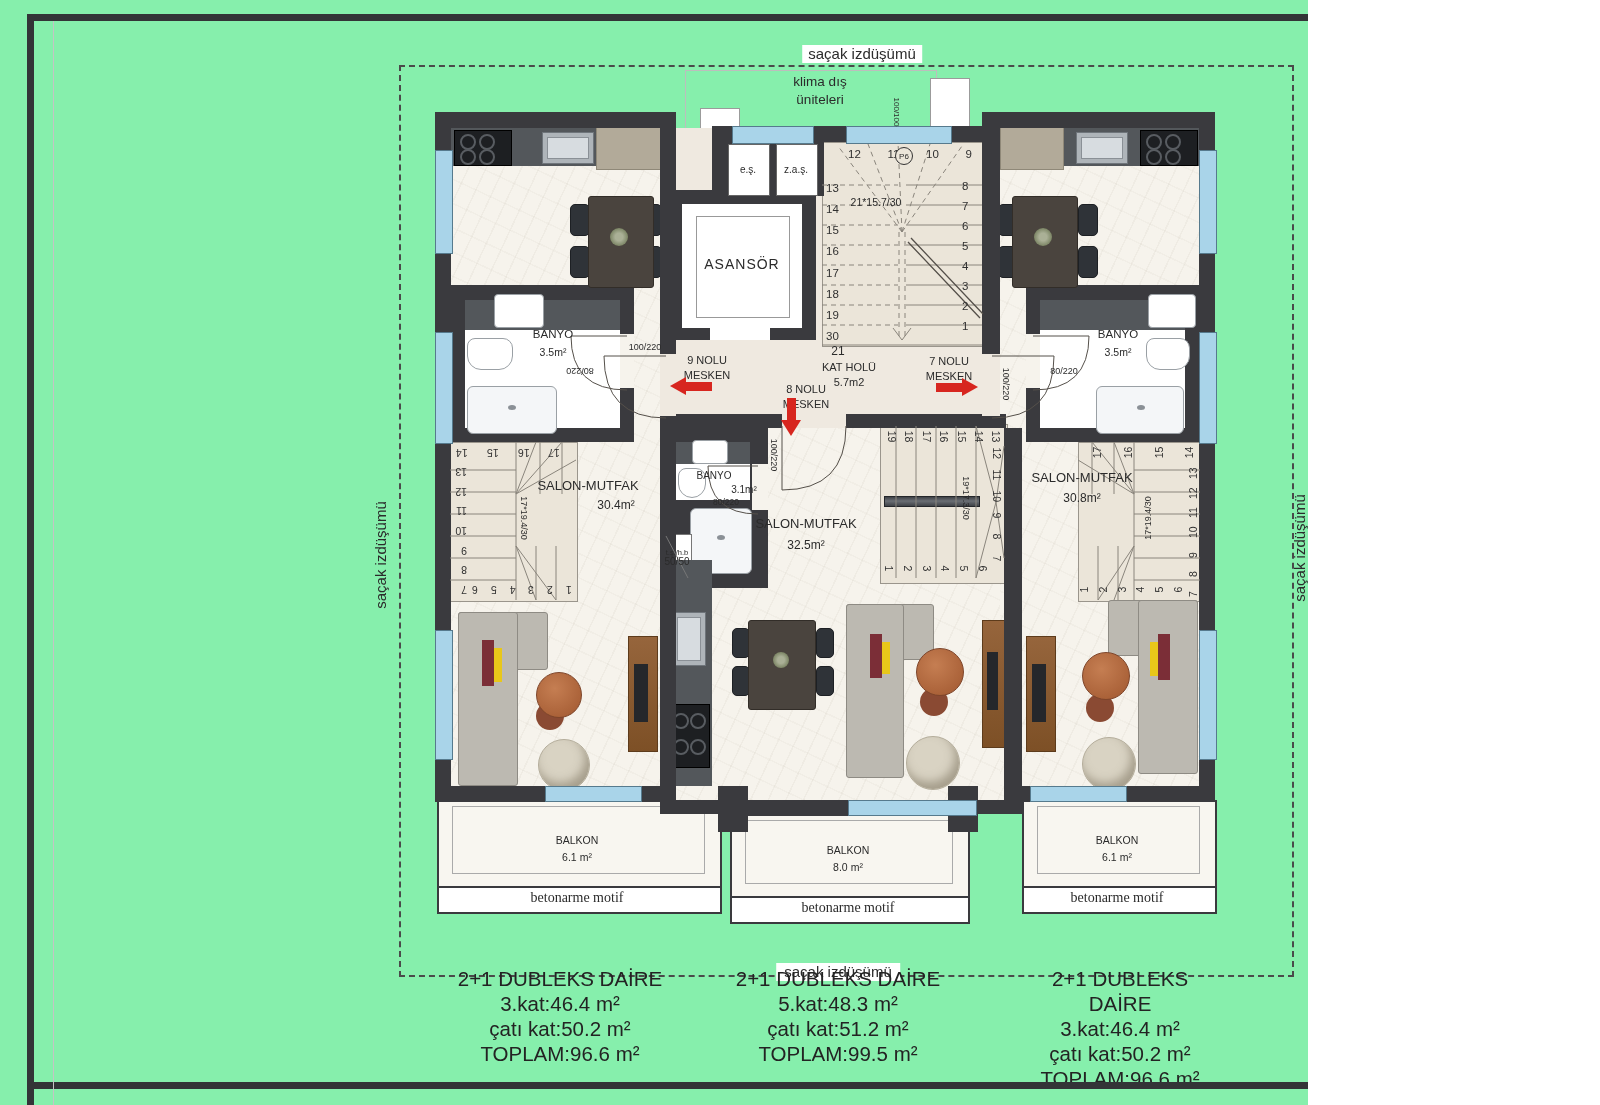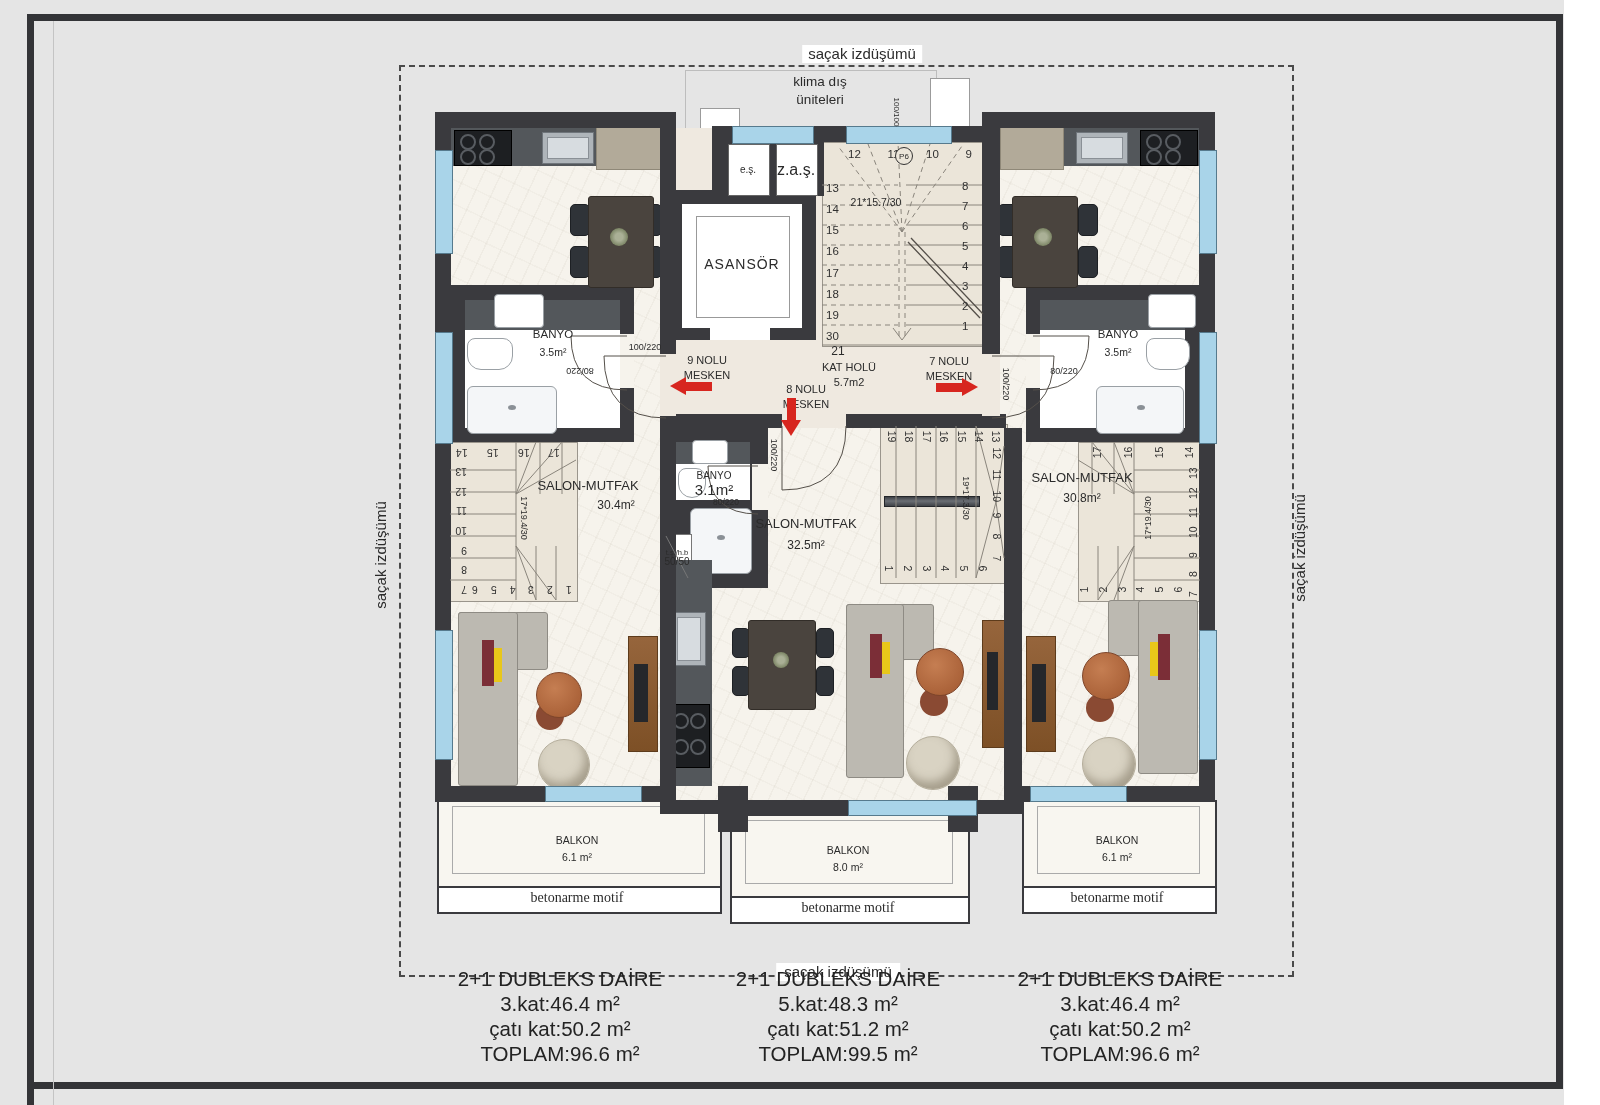--- a/index.html
+++ b/index.html
@@ -1,16 +1,16 @@
 <!DOCTYPE html>
 <html><head>
 <meta charset="utf-8">
 <style>
   html,body{margin:0;padding:0;background:#fff;}
-  #canvas{position:relative;width:1564px;height:1105px;background:#e5e5e5;overflow:hidden;
+  #canvas{position:relative;width:1308px;height:1105px;background:#86efac;overflow:hidden;
           font-family:"Liberation Sans",sans-serif;color:#2b2b2b;}
   .abs{position:absolute;box-sizing:border-box;}
   .frame{position:absolute;background:#333437;z-index:70;}
   .thinline{position:absolute;background:#c4c4c4;z-index:70;}
   .eave{position:absolute;border:2px dashed #4a4a4a;z-index:5;}
   .floor{position:absolute;background:#f6f3ec;z-index:10;
          background-image:repeating-linear-gradient(115deg,rgba(160,150,130,.08) 0 1.5px,transparent 1.5px 16px),
                           repeating-linear-gradient(25deg,rgba(160,150,130,.06) 0 1.5px,transparent 1.5px 22px);}
   .hallfloor{position:absolute;background:#efe9e0;z-index:10;}
   .stairbg{position:absolute;background:#ebe5d9;z-index:11;border:1px solid #9a958c;}
@@ -330,21 +330,21 @@
       <path d="M1134 470 H1200 M1134 492 H1200 M1134 514 H1200 M1134 536 H1200 M1134 558 H1200 M1134 580 H1200"></path>
       <path d="M1134 442 V600 M1098 546 V600 M1118 546 V600 M1092 442 V494 M1114 442 V494"></path>
       <path d="M1134 494 L1114 442 M1134 494 L1092 442 M1134 494 L1078 460 M1134 546 L1114 600 M1134 546 L1098 600"></path>
     </g>
 
     <path d="M666 536 L688 578" stroke="#777" stroke-width="1"></path>
   </svg>
 
   <div class="lbl" style="left:742px;top:264px;font-size:14px;letter-spacing:1px">ASANSÖR</div>
   <div class="lbl" style="left:748px;top:170px;font-size:10px">e.ş.</div>
-  <div class="lbl" style="left:796px;top:170px;font-size:16px">z.a.ş.</div>
+  <div class="lbl" style="left:796px;top:170px;font-size:10px">z.a.ş.</div>
   <div class="lbl" style="left:849px;top:368px;font-size:11px">KAT HOLÜ</div>
   <div class="lbl" style="left:849px;top:383px;font-size:11px">5.7m2</div>
   <div class="lbl" style="left:876px;top:202px;font-size:10.5px">21*15.7/30</div>
   <div class="lbl" style="left:838px;top:351px;font-size:12px">21</div>
   <div class="lbl r90" style="left:896px;top:112px;font-size:8px">100/100</div>
   <div class="circle-mark" style="left:895px;top:147px">P6</div>
 
   <div class="rail" style="left:848px;top:148px;width:124px;height:14px">
       <span>12</span>
       <span>11</span>
@@ -418,21 +418,21 @@
       <span>4</span>
       <span>3</span>
       <span>2</span>
       <span>1</span>
     </div>
   <div class="lbl" style="left:577px;top:840px;font-size:10.5px">BALKON</div>
   <div class="lbl" style="left:577px;top:857px;font-size:10.5px">6.1 m²</div>
   <div class="lbl serif" style="left:577px;top:898px;font-size:14px">betonarme motif</div>
 
   <div class="lbl" style="left:714px;top:476px;font-size:10px">BANYO</div>
-  <div class="lbl" style="left:714px;top:490px;font-size:15px">3.1m²</div>
+  <div class="lbl" style="left:744px;top:490px;font-size:10px">3.1m²</div>
   <div class="lbl" style="left:726px;top:502px;font-size:8.5px">80/220</div>
   <div class="lbl" style="left:677px;top:552px;font-size:7.5px">t.ş./h.b</div>
   <div class="lbl" style="left:677px;top:562px;font-size:10px">50/50</div>
   <div class="lbl" style="left:806px;top:524px;font-size:13px">SALON-MUTFAK</div>
   <div class="lbl" style="left:806px;top:545px;font-size:12px">32.5m²</div>
   <div class="lbl r90" style="left:966px;top:498px;font-size:9px">19*17.3/30</div>
   <div class="rail rot90" style="left:886px;top:430px;width:116px;height:13px;font-size:10.5px">
       <span>19</span>
       <span>18</span>
       <span>17</span>

